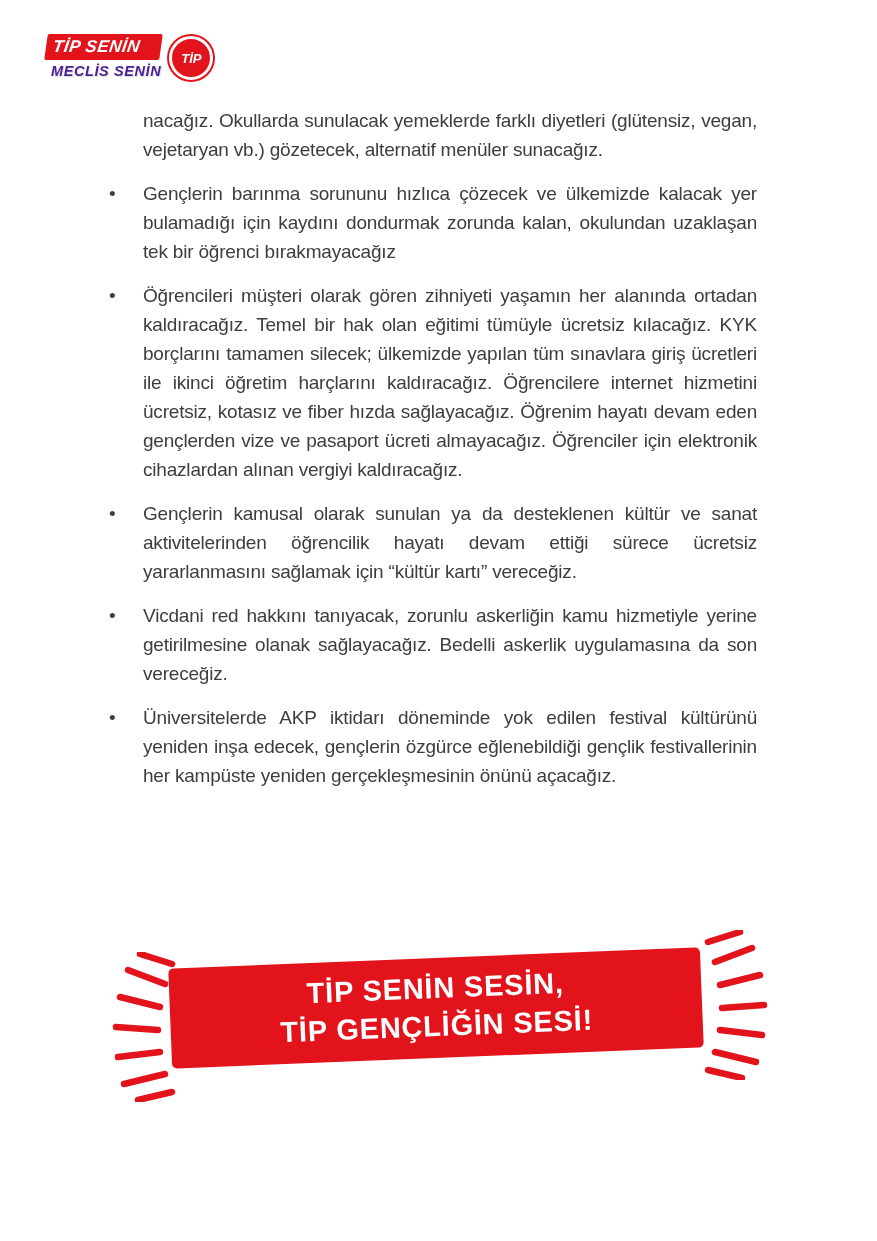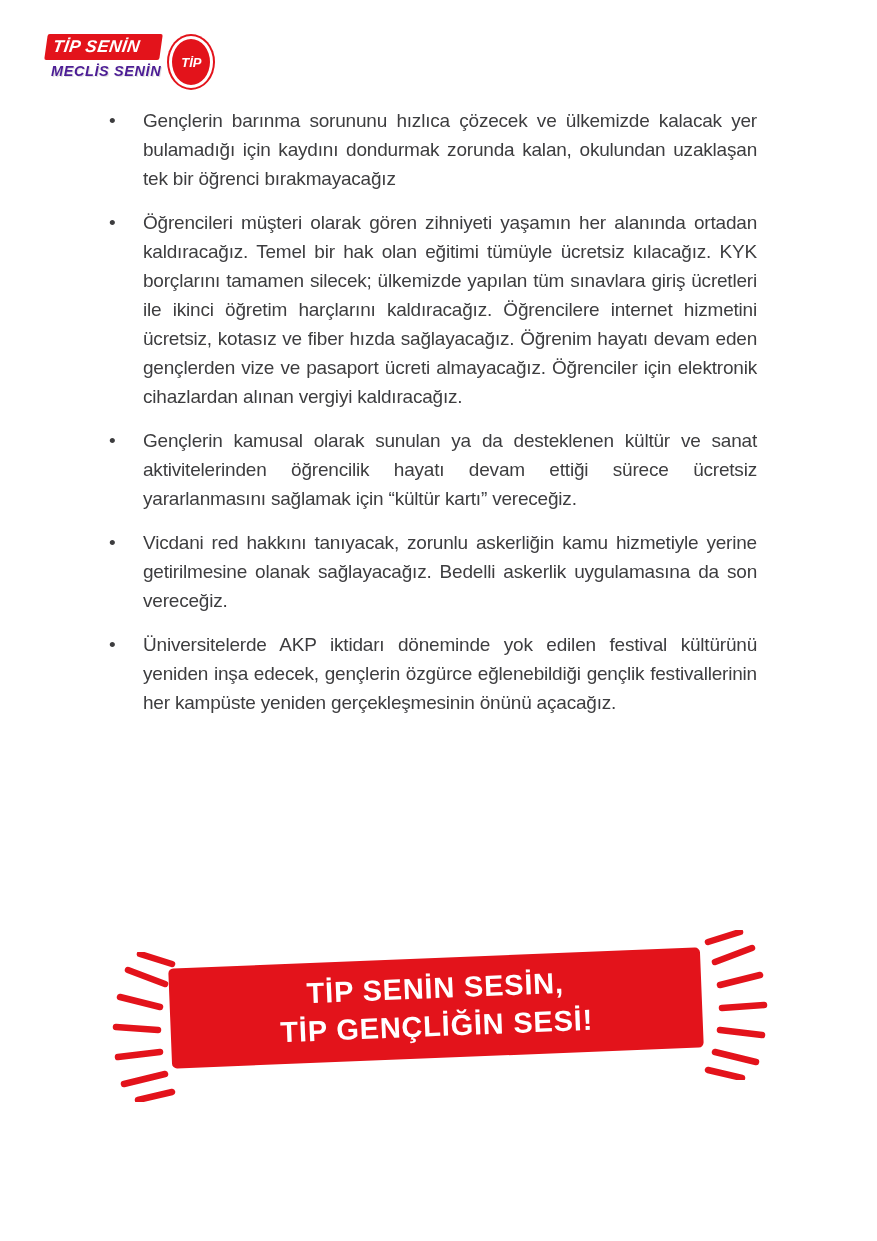--- a/index.html
+++ b/index.html
@@ -28,21 +28,21 @@
   }
   .logo-line2 {
     color: #4c1d95;
     font-weight: bold; font-style: italic;
     font-size: 14.5px; letter-spacing: 0.6px;
     margin-top: 3px; padding-left: 5px;
     text-shadow: 1px 1px 0 #e0e0e0;
     white-space: nowrap;
   }
   .logo-badge {
-    width: 44px; height: 52px; border-radius: 50%;
+    width: 44px; height: 44px; border-radius: 50%;
     background: #e3131b;
     border: 3px solid #ffffff;
     box-shadow: 0 0 0 2px #e3131b;
     color: #ffffff;
     display: flex; align-items: center; justify-content: center;
     font-weight: bold; font-style: italic; font-size: 13px;
     margin-top: 2px;
   }
   
   .content {
@@ -96,20 +96,21 @@
   <div class="logo-text">
     <span class="logo-line1">TİP SENİN</span>
     <span class="logo-line2">MECLİS SENİN</span>
   </div>
   <div class="logo-badge">
     <span>TİP</span>
   </div>
 </header>
 
 <main class="content">
+  <p class="para">nacağız. Okullarda sunulacak yemeklerde farklı diyetleri (glütensiz, vegan, vejetaryan vb.) gözetecek, alternatif menüler sunacağız.</p>
   <ul class="bullets">
     <li>
       <span class="dot">•</span>
       <span>Gençlerin barınma sorununu hızlıca çözecek ve ülkemizde kalacak yer bulamadığı için kaydını dondurmak zorunda kalan, okulundan uzaklaşan tek bir öğrenci bırakmayacağız</span>
     </li>
     <li>
       <span class="dot">•</span>
       <span>Öğrencileri müşteri olarak gören zihniyeti yaşamın her alanında ortadan kaldıracağız. Temel bir hak olan eğitimi tümüyle ücretsiz kılacağız. KYK borçlarını tamamen silecek; ülkemizde yapılan tüm sınavlara giriş ücretleri ile ikinci öğretim harçlarını kaldıracağız. Öğrencilere internet hizmetini ücretsiz, kotasız ve fiber hızda sağlayacağız. Öğrenim hayatı devam eden gençlerden vize ve pasaport ücreti almayacağız. Öğrenciler için elektronik cihazlardan alınan vergiyi kaldıracağız.</span>
     </li>
     <li>

